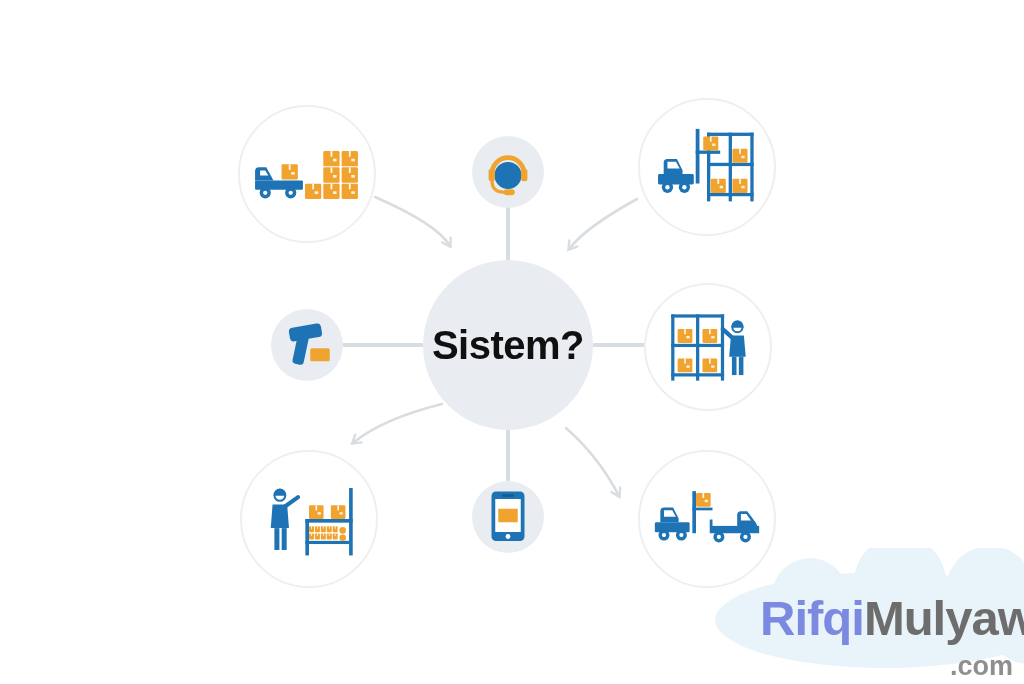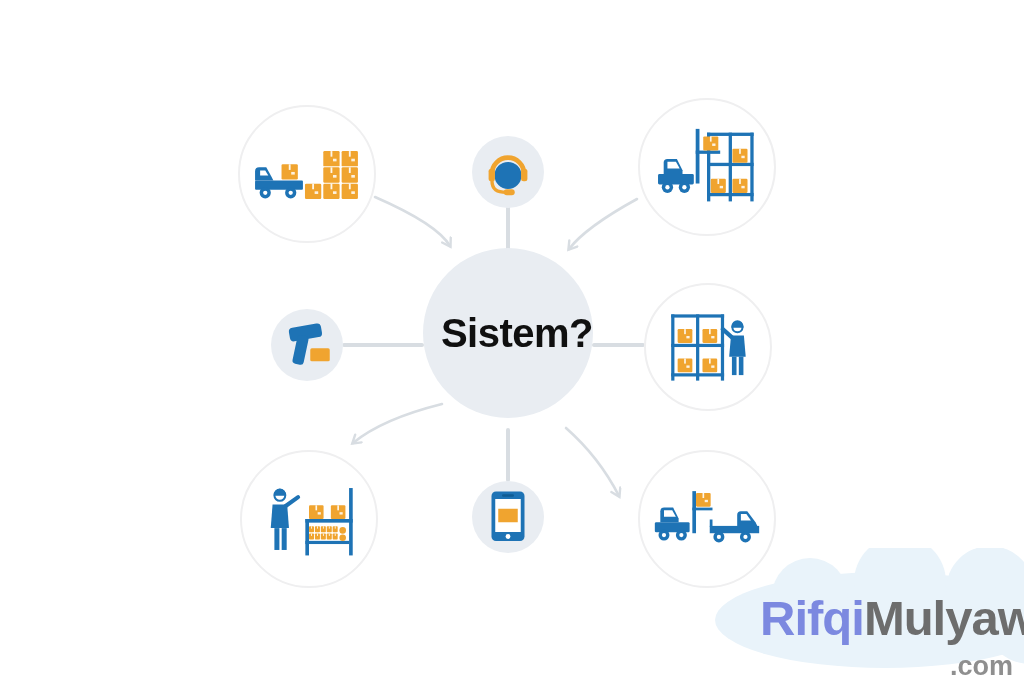--- a/index.html
+++ b/index.html
@@ -130,21 +130,21 @@
   </div>
 
   <div class="node filled" style="left:271px;top:309px;width:72px;height:72px;">
     <svg width="52" height="52" viewBox="0 0 64 64">
       <rect x="10" y="8" width="40" height="17" rx="5" class="fb" transform="rotate(-10 30 16)"></rect>
       <rect x="17" y="20" width="14" height="36" rx="4" class="fb" transform="rotate(12 24 38)"></rect>
       <rect x="36" y="36" width="24" height="16" rx="2" class="fo"></rect>
     </svg>
   </div>
 
-  <div class="node filled center-node" style="left:423px;top:248px;width:170px;height:170px;justify-content:flex-end;">
+  <div class="node filled center-node" style="left:423px;top:260px;width:170px;height:170px;">
     <span>Sistem?</span>
   </div>
 
   <div class="node outlined" style="left:644px;top:283px;width:124px;height:124px;">
     <svg width="92" height="81" viewBox="0 0 100 88">
       <rect x="10" y="8" width="57.5" height="3.5" class="fb"></rect>
       <rect x="10" y="40" width="57.5" height="3.5" class="fb"></rect>
       <rect x="10" y="72" width="57.5" height="3.5" class="fb"></rect>
       <rect x="10" y="8" width="3.5" height="72" class="fb"></rect>
       <rect x="37" y="8" width="3.5" height="72" class="fb"></rect>

